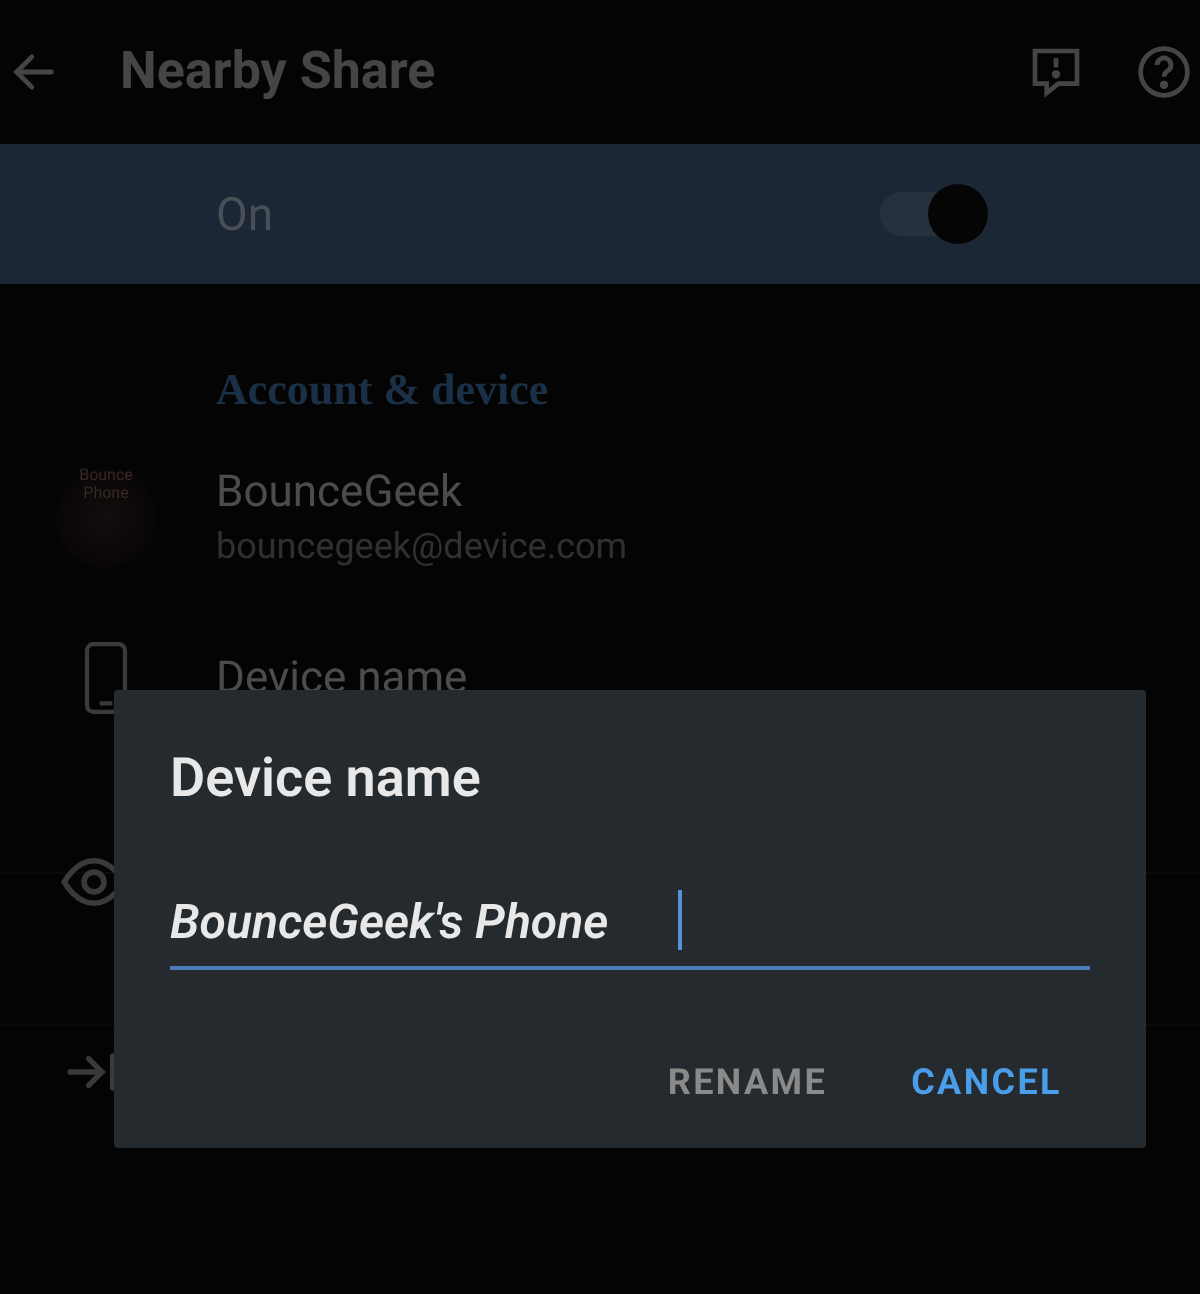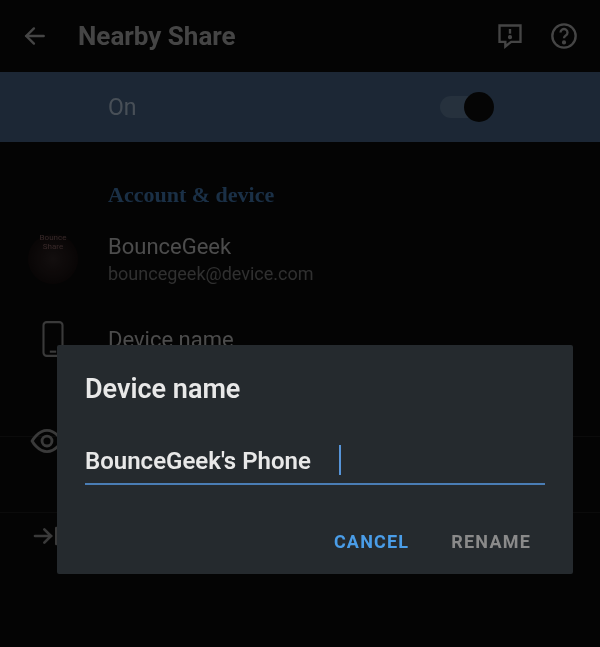--- a/index.html
+++ b/index.html
@@ -12,21 +12,21 @@
     body {
       width: 600px;
       height: 647px;
       background: #0a0a0a;
       position: relative;
       overflow: hidden;
     }
     .header {
       display: flex;
       align-items: center;
-      padding: 16px 22px;
+      padding: 16px 4px;
       height: 72px;
     }
     .back-btn {
       width: 36px;
       display: flex;
       align-items: center;
       justify-content: flex-start;
       color: #9a9a9a;
     }
     .header-title {
@@ -168,20 +168,21 @@
       width: 100%;
       background: transparent;
       border: none;
       border-bottom: 2px solid #4a7db5;
       color: #e8e8e8;
       font-size: 24px;
       font-weight: 600;
       padding: 0 0 8px 0;
       outline: none;
       font-family: inherit;
+      font-style: italic;
     }
     .cursor {
       position: absolute;
       left: 254px;
       top: -2px;
       width: 2px;
       height: 30px;
       background: #5694d8;
     }
     .dialog-actions {
@@ -242,21 +243,21 @@
   <div class="toggle-switch">
     <div class="toggle-thumb"></div>
   </div>
 </div>
 
 <div class="section-header">Account &amp; device</div>
 
 <div class="list-item">
   <div class="avatar">
     <span class="avatar-text">Bounce</span>
-    <span class="avatar-text">Share</span>
+    <span class="avatar-text">Phone</span>
   </div>
   <div class="item-text">
     <span class="item-primary">BounceGeek</span>
     <span class="item-secondary">bouncegeek@device.com</span>
   </div>
 </div>
 
 <div class="list-item">
   <div class="device-icon-wrap">
     <svg width="28" height="38" viewBox="0 0 24 36" fill="none" stroke="currentColor" stroke-width="2">
@@ -290,16 +291,16 @@
 
 <div class="overlay"></div>
 
 <div class="dialog">
   <div class="dialog-title">Device name</div>
   <div class="dialog-input-wrap">
     <input class="dialog-input" type="text" value="BounceGeek's Phone" style="">
     <div class="cursor"></div>
   </div>
   <div class="dialog-actions">
+    <button class="dialog-btn btn-rename">RENAME</button>
     <button class="dialog-btn btn-cancel">CANCEL</button>
-    <button class="dialog-btn btn-rename">RENAME</button>
   </div>
 </div>
 
 </body></html>

